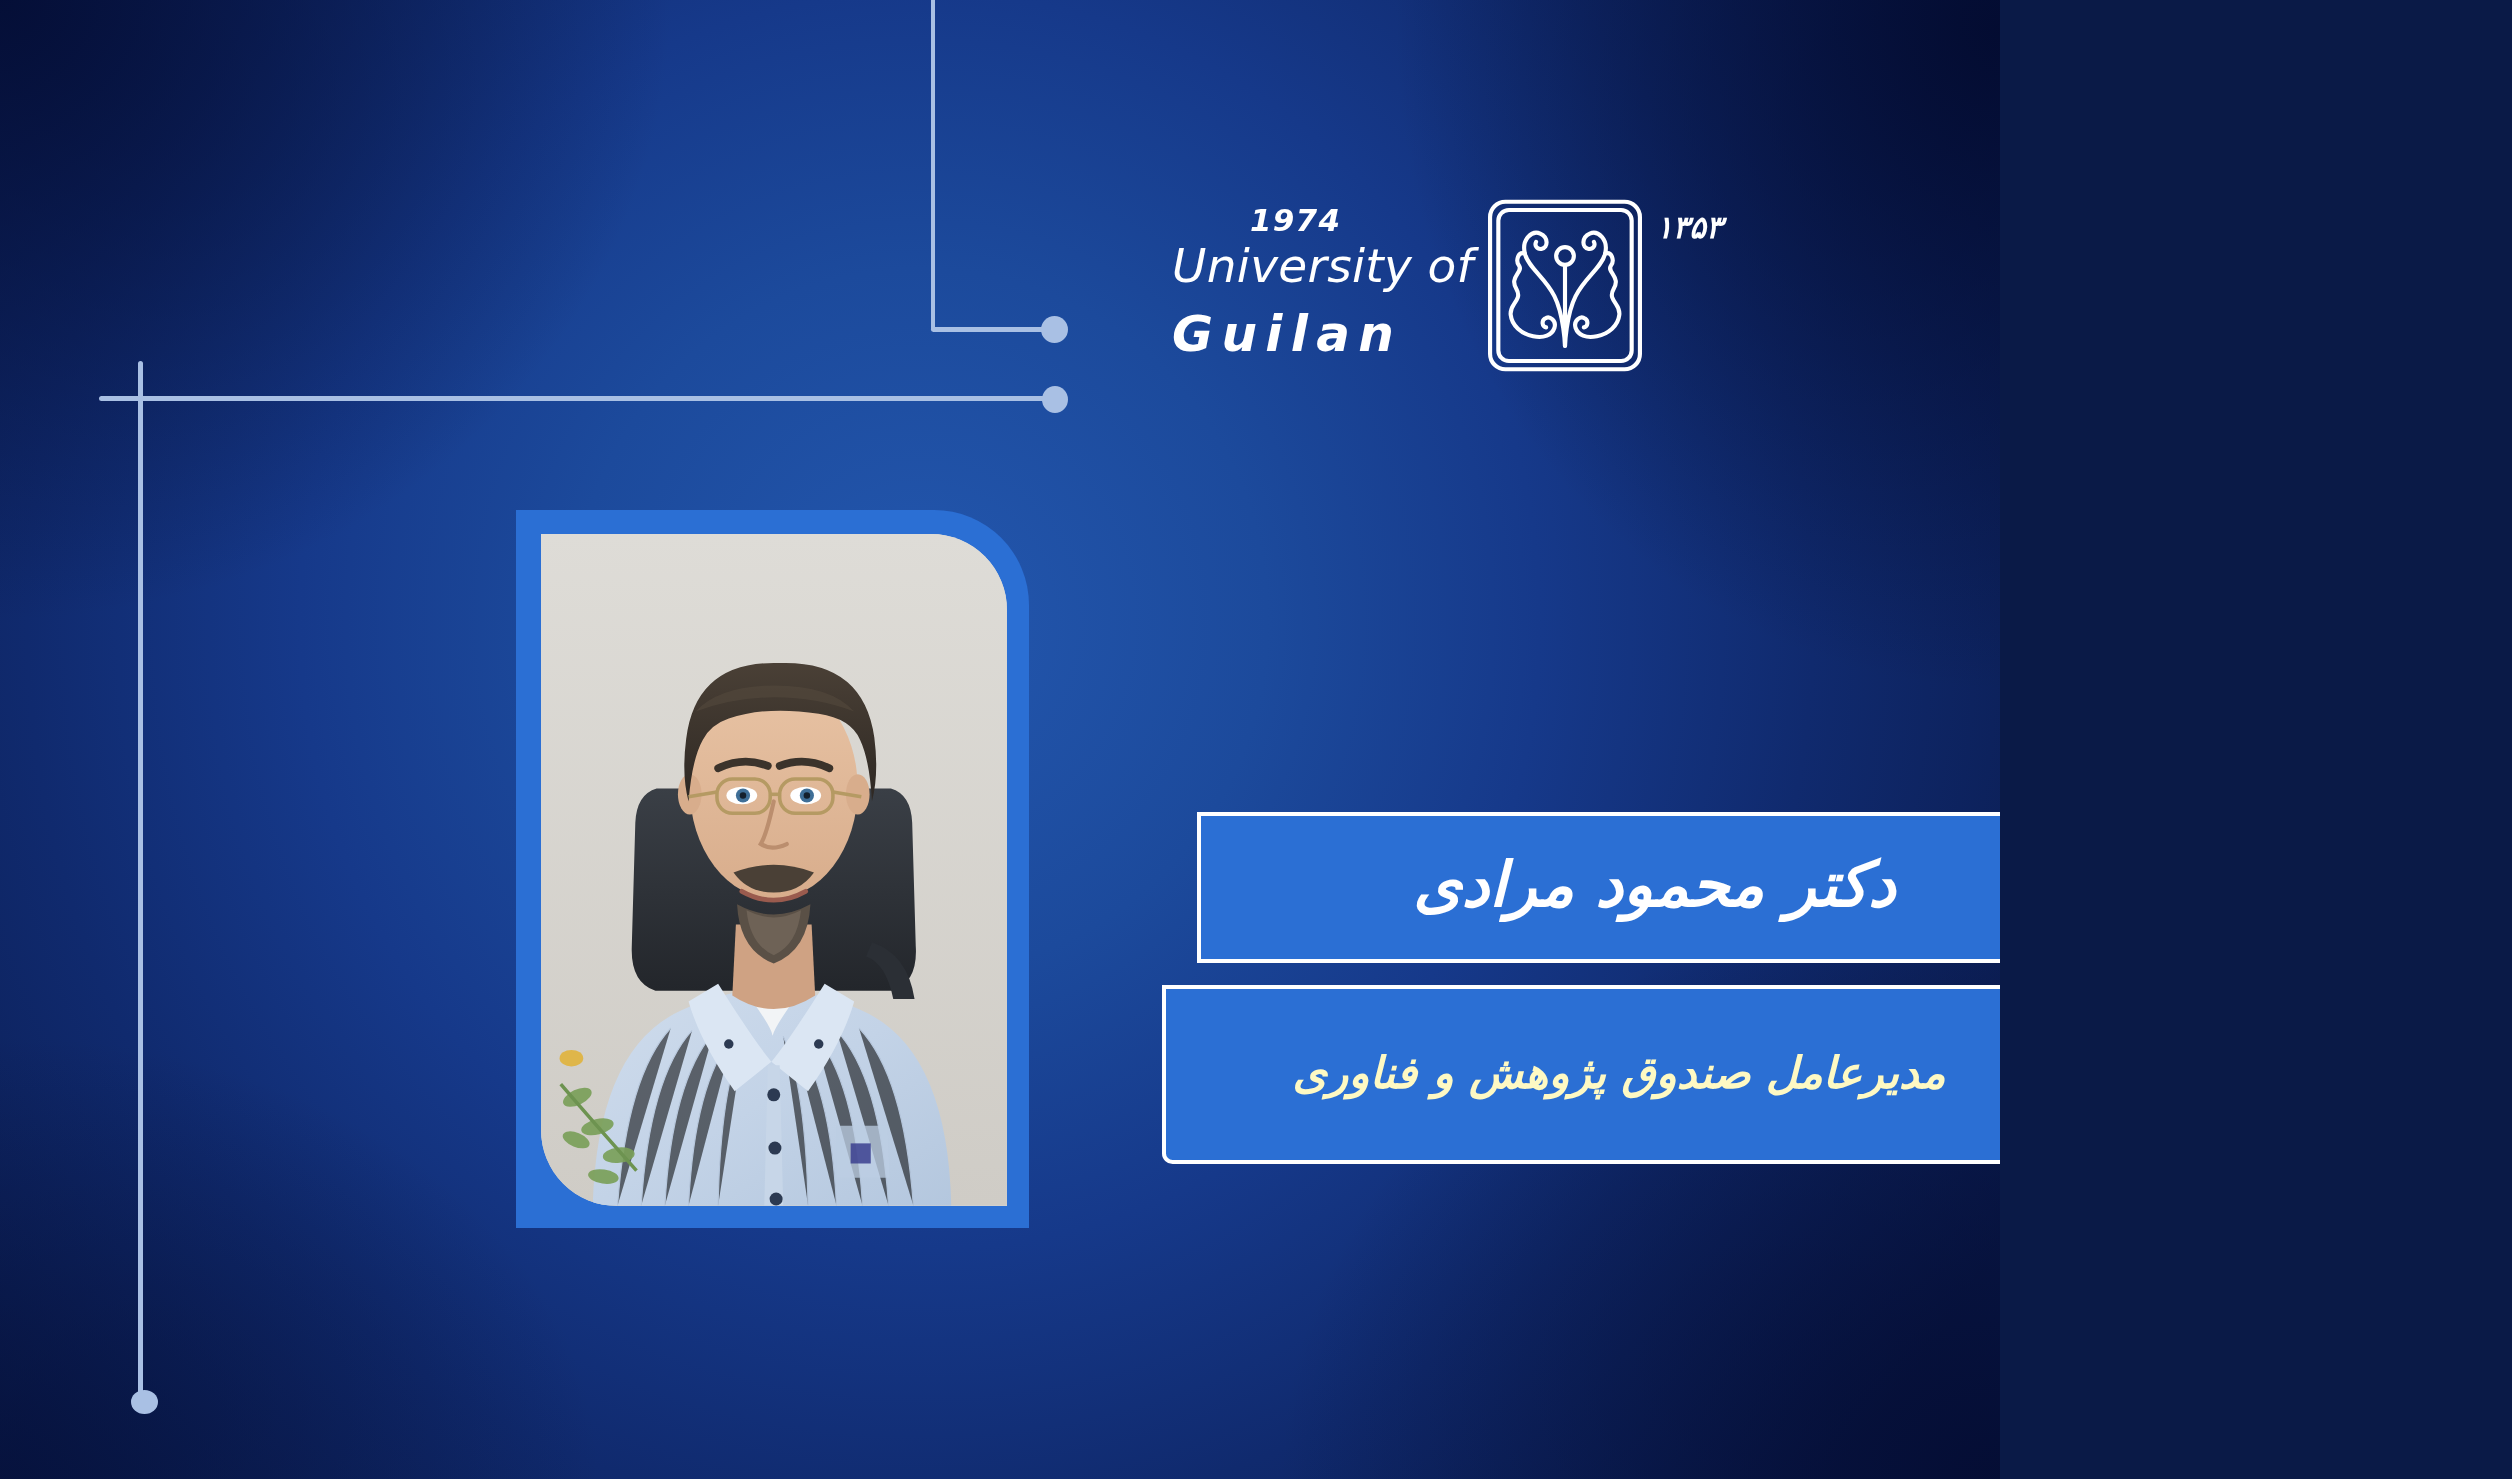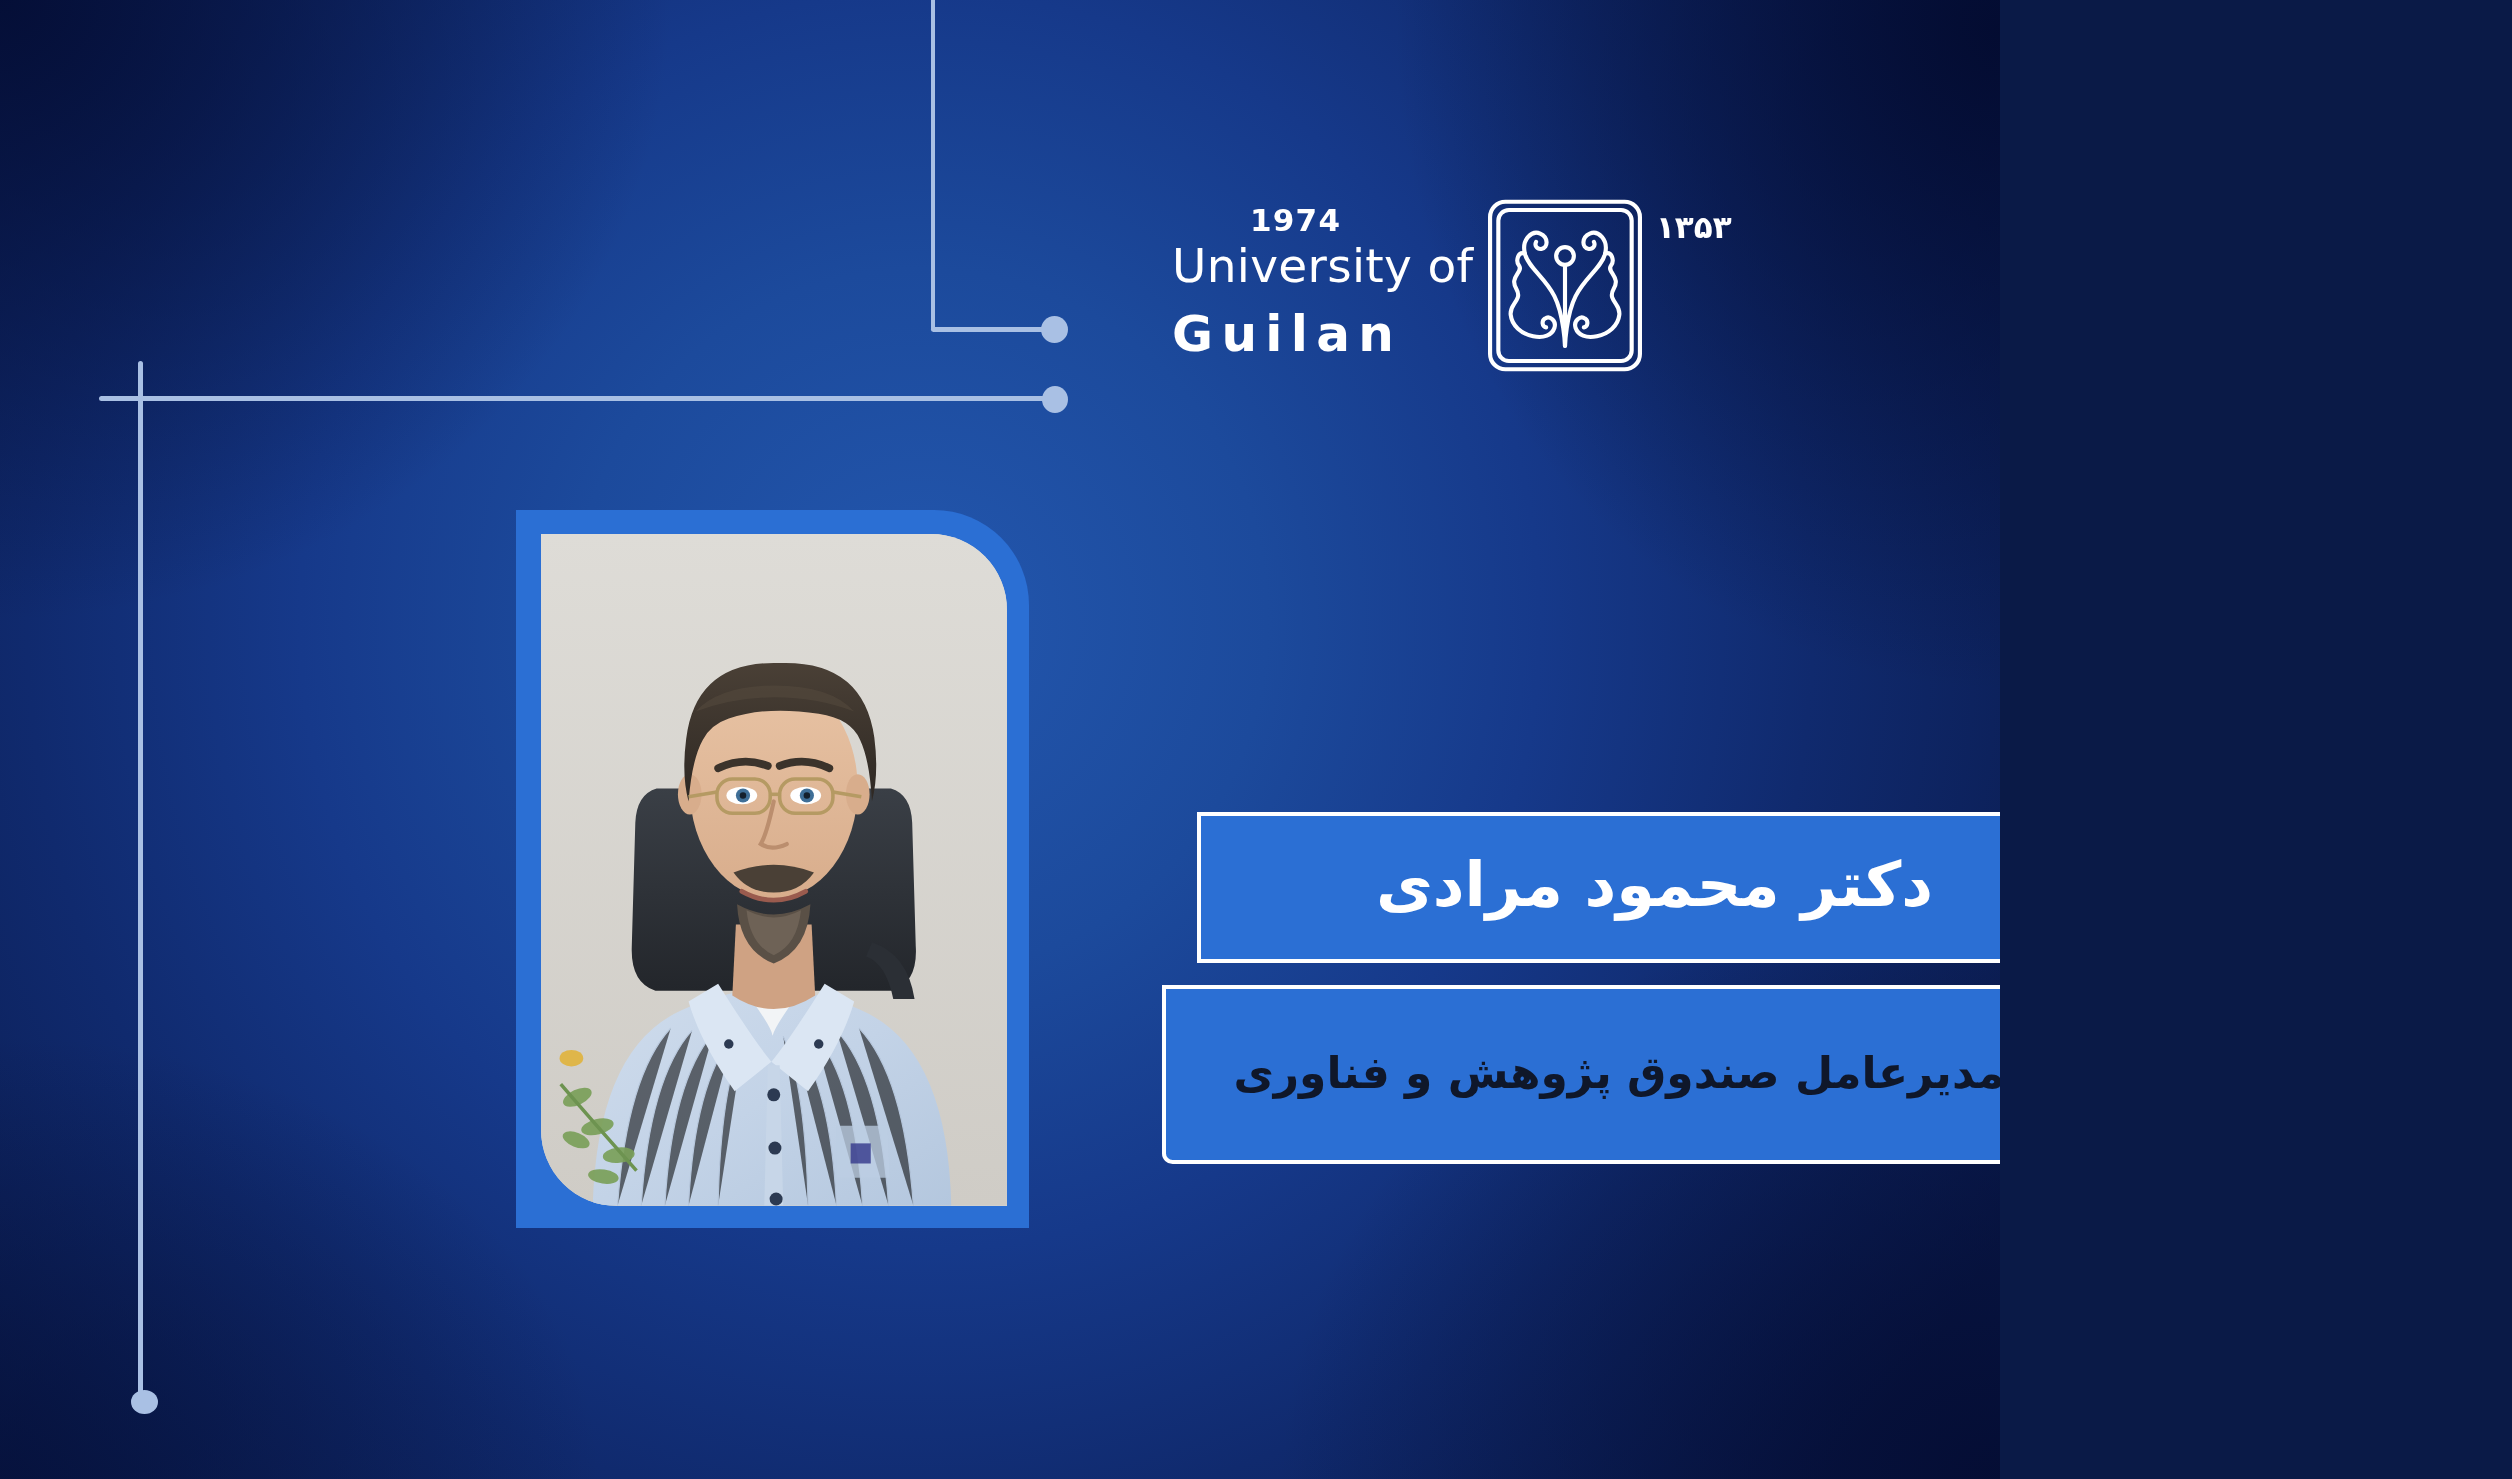--- a/index.html
+++ b/index.html
@@ -1,18 +1,19 @@
 <!DOCTYPE html>
 <html style="font-size:9.5px"><head>
 <meta charset="utf-8">
 <style>
   html,body{margin:0;padding:0;background:#0a1a47;}
   #stage{
     position:relative;width:2000px;height:1479px;overflow:hidden;
     font-family:"DejaVu Sans","Liberation Sans",sans-serif;
+    font-style:italic;
   }
   
   .bg-base{
     position:absolute;inset:0;
     background:#10276b;
   }
   .bg-glow{
     position:absolute;inset:0;
     background:
       radial-gradient(ellipse 62% 85% at 46% 42%, #2357ae 0%, #1c4a9c 28%, #16398a 50%, #102a6e 72%, #0a1b4e 100%);
@@ -91,21 +92,21 @@
   }
   #name-banner .txt{
     color:#ffffff;font-size:62px;font-weight:700;line-height:1;
     letter-spacing:0.6px;padding-bottom:6px;
   }
   #title-banner{
     left:1162px;top:985px;width:914px;height:179px;
     border-radius:0 0 66px 10.6px;
   }
   #title-banner .txt{
-    color:#0f172a;font-size:44px;font-weight:700;line-height:1.28;
+    color:#fef9c3;font-size:44px;font-weight:700;line-height:1.28;
     text-align:center;padding:0 20px 3.5px 20px;
   }
 
   
   .url-badge{
     position:absolute;left:181px;top:1375px;
     background:#0b1452;border-radius:13px;
     padding:12px 26px 15.4px 26px;
   }
   .url-badge span{

